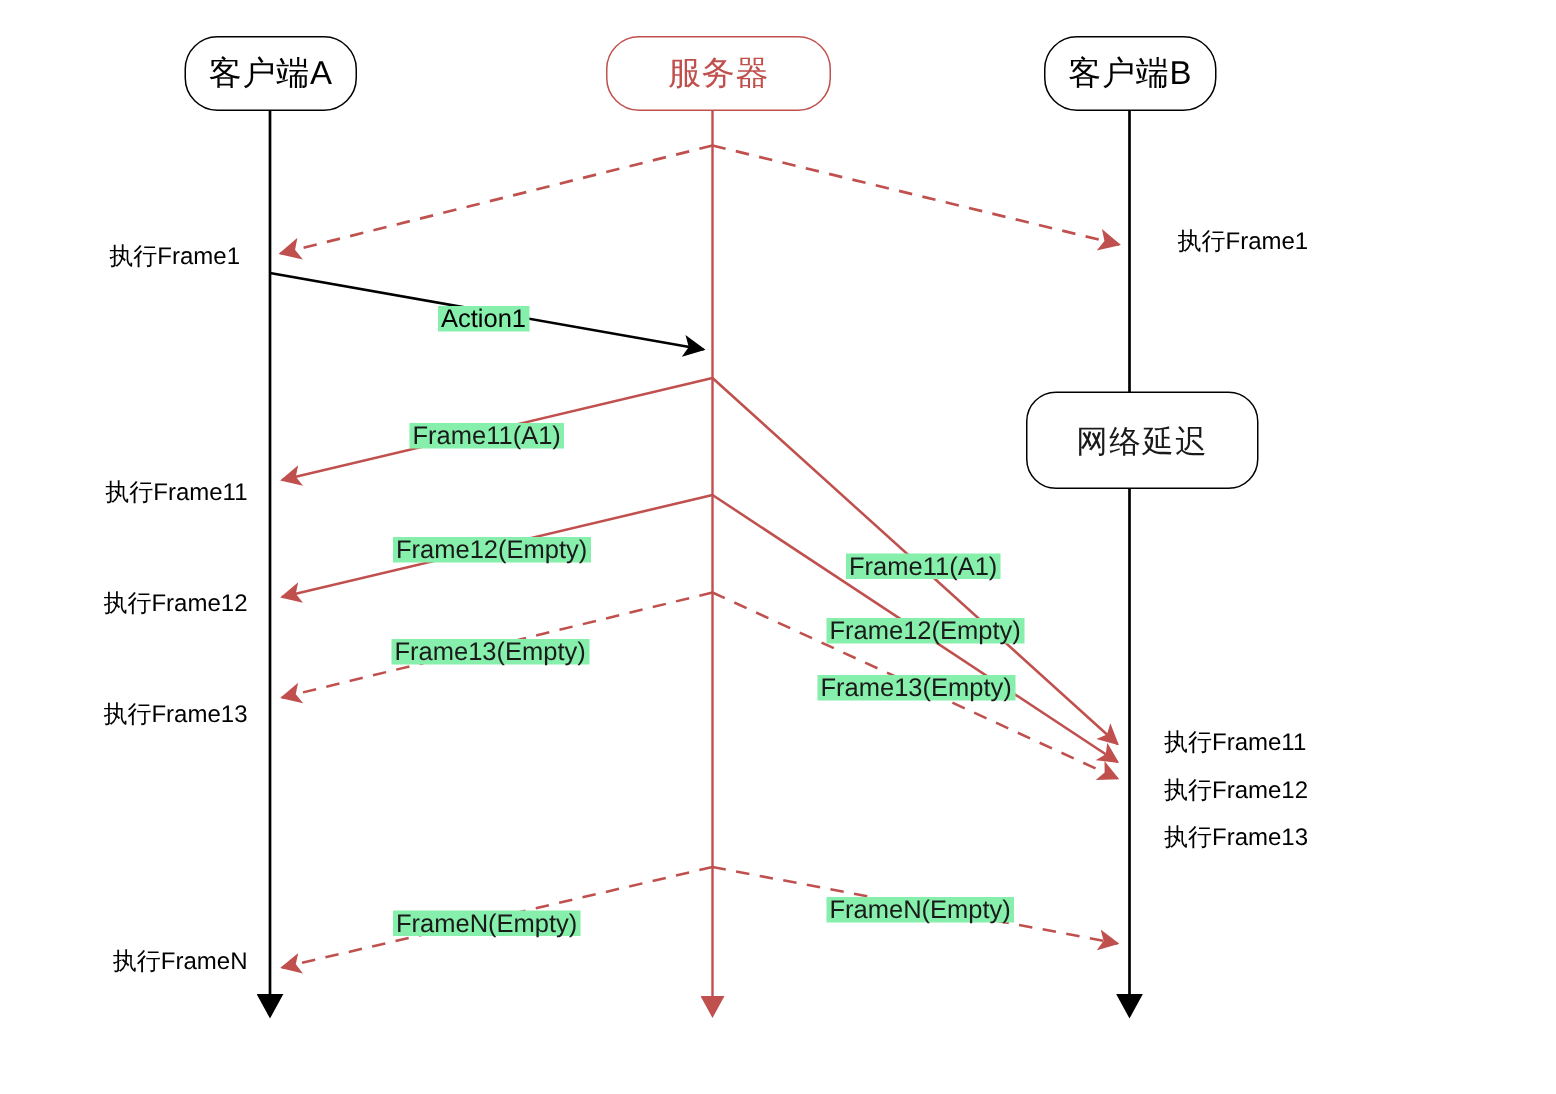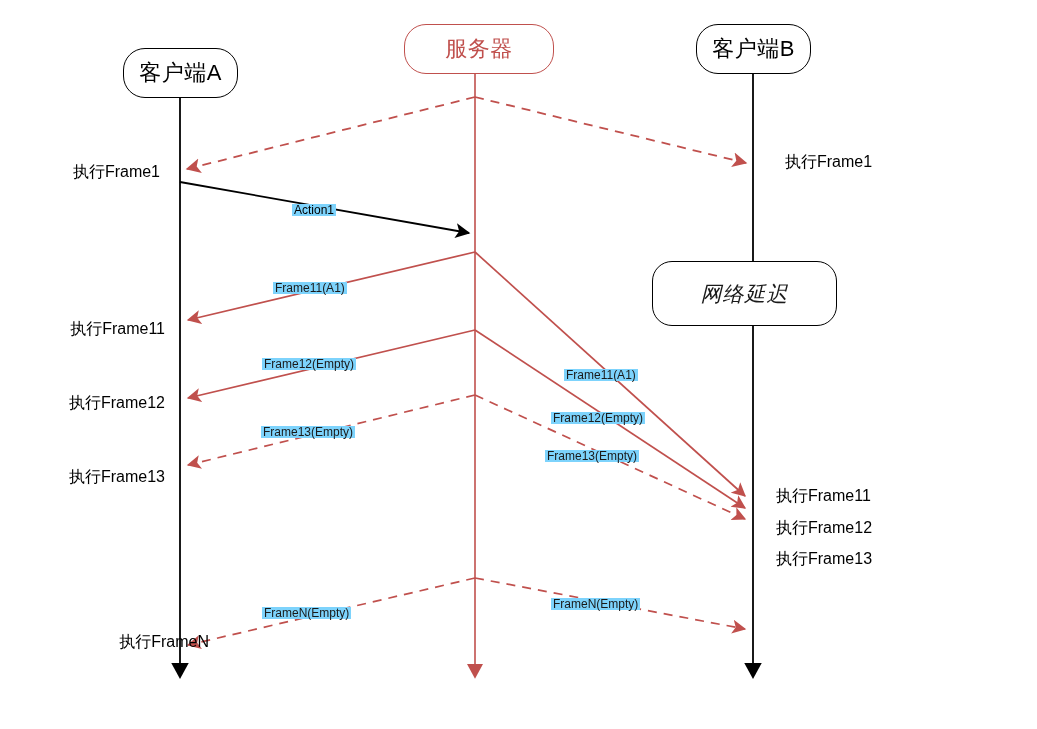--- a/index.html
+++ b/index.html
@@ -59,25 +59,25 @@
     font-size: 16px;
     color: #000000;
     white-space: nowrap;
     line-height: 1;
   }
   .side-label.right-align {
     text-align: right;
   }
   .msg-label {
     position: absolute;
-    font-size: 12px;
+    font-size: 17px;
     color: #1a1a1a;
     white-space: nowrap;
     line-height: 1;
-    background: #7dd3fc;
+    background: #86efac;
     padding: 0 2px;
   }
   .msg-label.dark {
     color: #000000;
   }
 </style>
 </head>
 <body>
 
 <div id="canvas">
@@ -131,49 +131,49 @@
       <line x1="475" y1="395" x2="188" y2="465" stroke="#c0504d" stroke-width="1.7" stroke-dasharray="9 7" marker-end="url(#arrow-red)"></line>
       <line x1="475" y1="395" x2="745" y2="519" stroke="#c0504d" stroke-width="1.7" stroke-dasharray="9 7" marker-end="url(#arrow-red)"></line>
     </g>
 
     <g>
       <line x1="475" y1="578" x2="188" y2="645" stroke="#c0504d" stroke-width="1.7" stroke-dasharray="9 7" marker-end="url(#arrow-red)"></line>
       <line x1="475" y1="578" x2="745" y2="629" stroke="#c0504d" stroke-width="1.7" stroke-dasharray="9 7" marker-end="url(#arrow-red)"></line>
     </g>
   </svg>
 
-  <div class="lifeline-box" style="left:123px; top:24px; width:115px; height:50px;margin-top:24px;">
+  <div class="lifeline-box" style="left:123px; top:24px; width:115px; height:50px;">
     <span>客户端A</span>
   </div>
 
   <div class="lifeline-box accent" style="left:404px; top:24px; width:150px; height:50px;">
     <span>服务器</span>
   </div>
 
   <div class="lifeline-box" style="left:696px; top:24px; width:115px; height:50px;">
     <span>客户端B</span>
   </div>
 
-  <div class="note-box" style="left:652px; top:261px; width:185px; height:65px;font-style:italic;">
+  <div class="note-box" style="left:684px; top:261px; width:155px; height:65px;">
     <span>网络延迟</span>
   </div>
 
   <div class="side-label right-align" style="left:0px; top:164px; width:160px;">
     <span>执行Frame1</span>
   </div>
   <div class="side-label right-align" style="left:0px; top:321px; width:165px;">
     <span>执行Frame11</span>
   </div>
   <div class="side-label right-align" style="left:0px; top:395px; width:165px;">
     <span>执行Frame12</span>
   </div>
   <div class="side-label right-align" style="left:0px; top:469px; width:165px;">
     <span>执行Frame13</span>
   </div>
-  <div class="side-label right-align" style="left:0px; top:634px; width:165px;padding-left:44px;">
+  <div class="side-label right-align" style="left:0px; top:634px; width:165px;">
     <span>执行FrameN</span>
   </div>
 
   <div class="side-label" style="left:785px; top:154px;">
     <span>执行Frame1</span>
   </div>
   <div class="side-label" style="left:776px; top:488px;">
     <span>执行Frame11</span>
   </div>
   <div class="side-label" style="left:776px; top:520px;">

